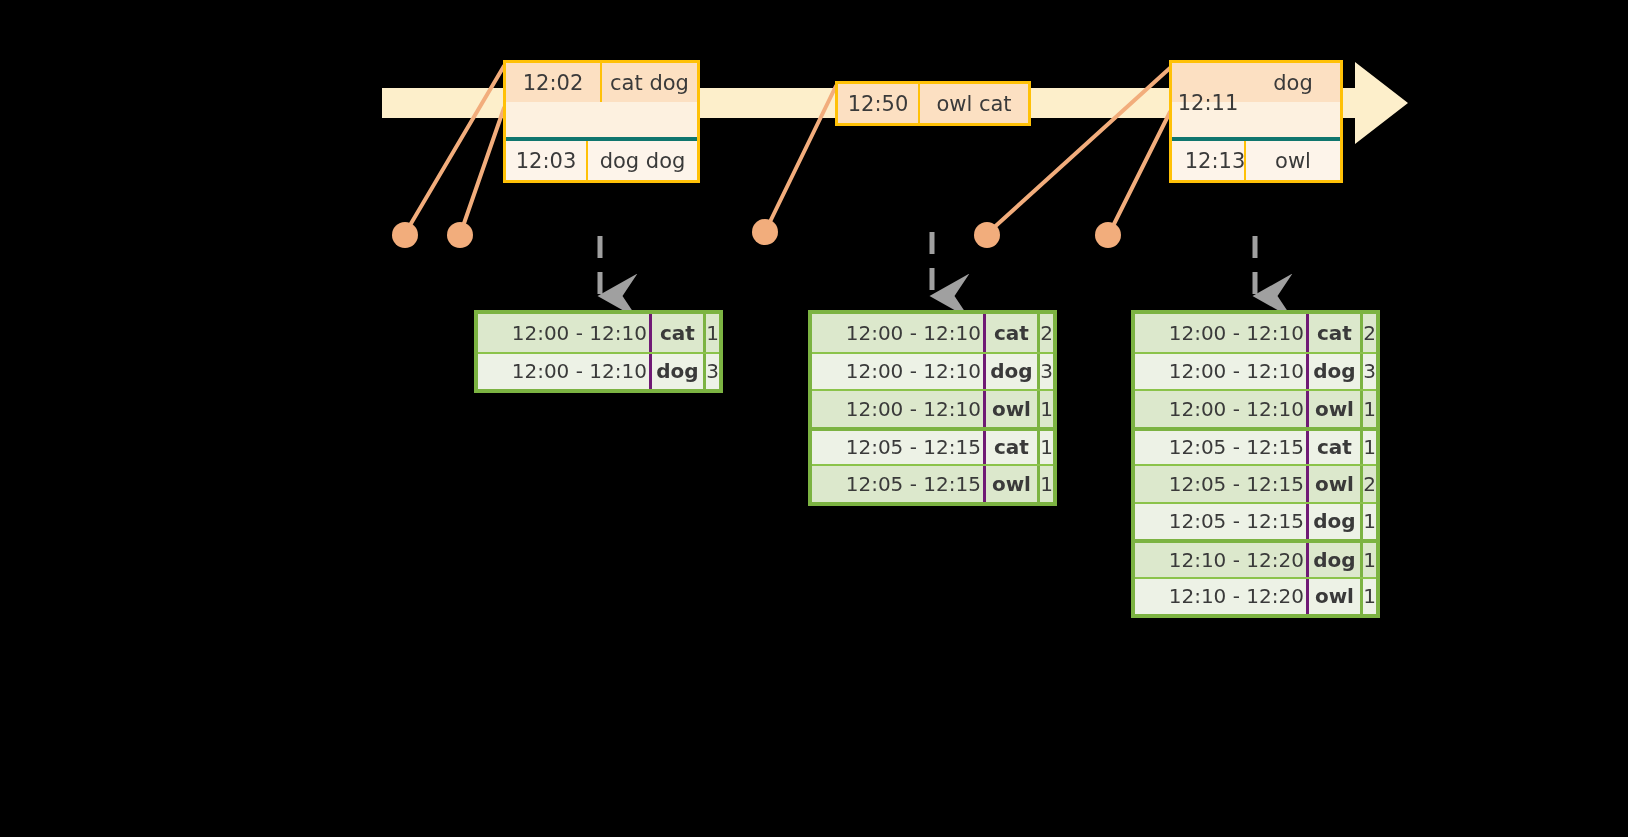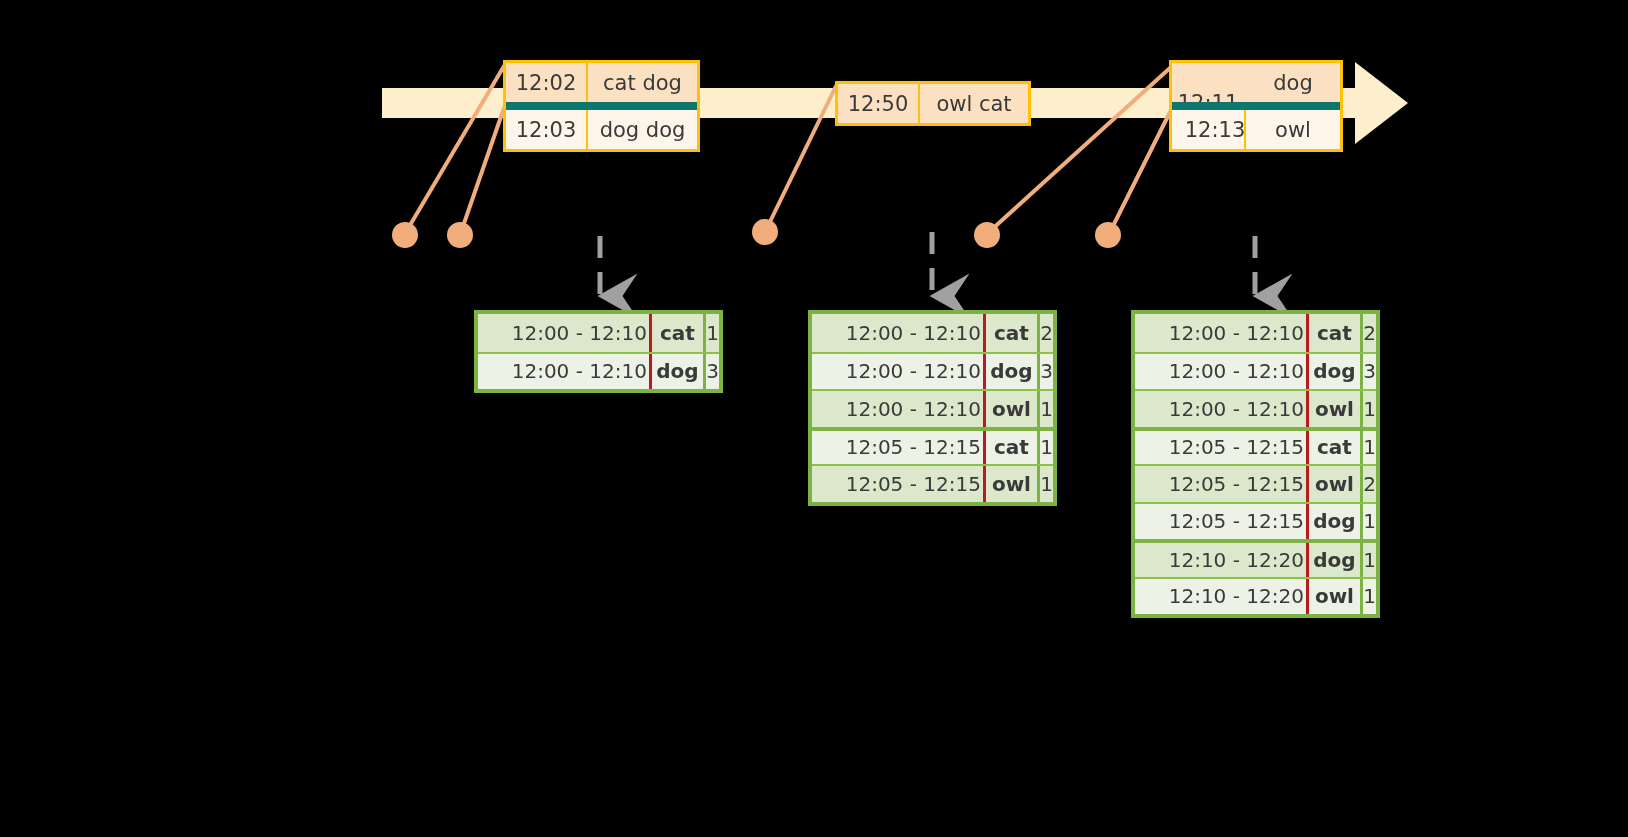--- a/index.html
+++ b/index.html
@@ -38,21 +38,22 @@
     background: #FDF1E0;
   }
   .event-row {
     display: flex;
     flex-direction: row;
     height: 39px;
   }
   .event-row.shade-a { background: #FCE0C2; }
   .event-row.shade-b { background: #FDF4EA; }
   .event-row + .event-row {
-    border-top: 8px solid #0f766e;
+    border-top: 4px solid #0f766e;
+    margin-top: 35px;
   }
   .event-time {
     display: flex;
     align-items: center;
     justify-content: center;
     font-size: 21px;
     color: #3a3a3a;
     border-right: 2px solid #FFC107;
     box-sizing: border-box;
   }
@@ -90,21 +91,21 @@
     border-top: 2px solid #8BC34A;
   }
   .res-cell {
     display: flex;
     align-items: center;
     justify-content: center;
     font-size: 20px;
     color: #3a3a3a;
     box-sizing: border-box;
   }
-  .res-cell.c-window { border-right: 3px solid #b91c1c; margin-left: 32px; }
+  .res-cell.c-window { border-right: 3px solid #701a75; margin-left: 32px; }
   .res-cell.c-word   { border-right: 3px solid #7CB342; font-weight: bold; }
 </style>
 </head>
 <body>
 
 <div id="stage">
 
   <svg id="svg-layer" viewBox="0 0 1628 837">
 
     <path d="M382,88 L1355,88 L1355,62 L1408,103 L1355,144 L1355,118 L382,118 Z" fill="#FDEFCB" stroke="none"></path>
@@ -132,21 +133,21 @@
     </defs>
     <g stroke="#A0A0A0" stroke-width="5" stroke-dasharray="22,14" fill="none">
       <line x1="600" y1="236" x2="600" y2="296" marker-end="url(#ahead)"></line>
       <line x1="932" y1="232" x2="932" y2="296" marker-end="url(#ahead)"></line>
       <line x1="1255" y1="236" x2="1255" y2="296" marker-end="url(#ahead)"></line>
     </g>
   </svg>
 
   <div class="event-box" style="left:503px; top:60px; width:197px;">
     <div class="event-row shade-a">
-      <div class="event-time" style="width:82px;text-align:center;">12:02</div>
+      <div class="event-time" style="width:96px;text-align:center;">12:02</div>
       <div class="event-words">cat dog</div>
     </div>
     <div class="event-row shade-b">
       <div class="event-time" style="width:82px;">12:03</div>
       <div class="event-words">dog dog</div>
     </div>
   </div>
 
   <div class="event-box" style="left:835px; top:81px; width:196px;">
     <div class="event-row shade-a">

